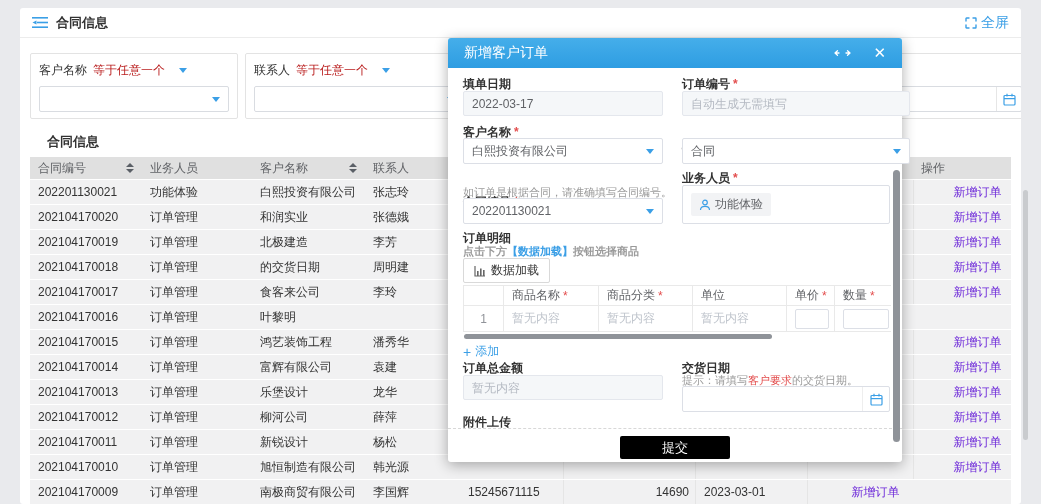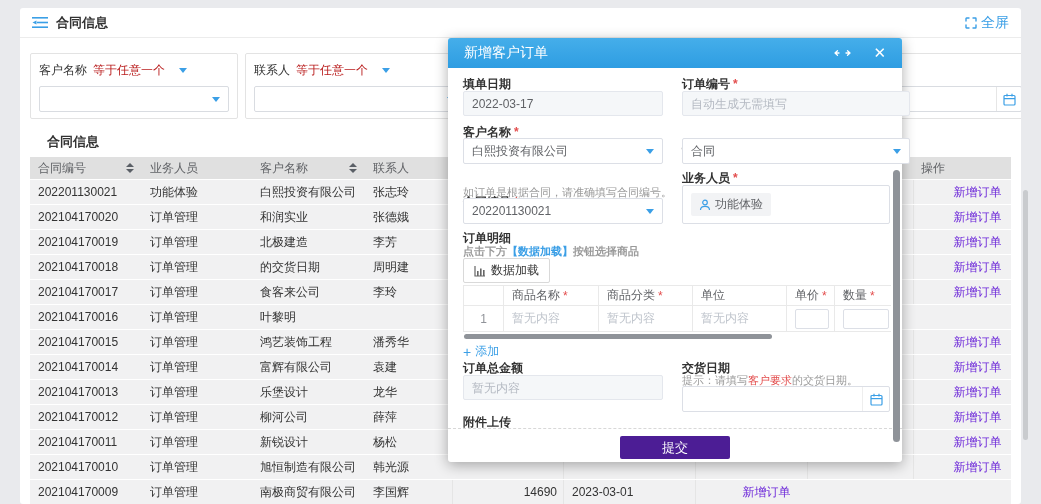--- a/index.html
+++ b/index.html
@@ -77,21 +77,21 @@
   .itd.idx{justify-content:center;color:#909399;}
   .ph{color:#bfc4cc;}
   .cellinp{height:20px;border:1px solid #dcdfe6;border-radius:2px;box-sizing:border-box;font-family:inherit;padding:0 4px;}
   .w40{width:34px;}.w48{width:46px;}
   .hscroll{position:absolute;left:16px;top:296px;width:308px;height:5px;background:#8f9399;border-radius:3px;z-index:2;}
   .addlink{position:absolute;left:15px;top:305px;color:#3b9fe6;display:flex;align-items:center;gap:4px;cursor:pointer;}
   .addlink .plus{font-size:14px;line-height:12px;}
   .mdate{position:absolute;left:234px;top:348px;width:208px;height:26px;border:1px solid #dcdfe6;border-radius:2px;box-sizing:border-box;display:flex;align-items:center;}
   .mdate .icocell{margin-left:auto;width:26px;height:100%;border-left:1px solid #eee;display:flex;align-items:center;justify-content:center;cursor:pointer;}
   .dashes{position:absolute;left:0;right:0;top:390px;border-top:1px dashed #d8d8d8;}
-  .submit{position:absolute;left:50%;top:398px;margin-left:-55px;width:110px;height:23px;background:#4c1d95;color:#fff;border:none;border-radius:2px;font-size:13px;font-family:inherit;cursor:pointer;}
+  .submit{position:absolute;left:50%;top:398px;margin-left:-55px;width:110px;height:23px;background:#000000;color:#fff;border:none;border-radius:2px;font-size:13px;font-family:inherit;cursor:pointer;}
   svg{display:block;}
 </style>
 </head>
 <body>
 
 <div class="page">
   <div class="card">
 
     <div class="titlebar">
       <span class="menu-ico">
@@ -325,20 +325,21 @@
             <div class="td c5"></div>
             <div class="td c6"></div>
             <div class="td c7"></div>
             <div class="td c8"><a>新增订单</a></div>
           </div>
           <div class="tr">
             <div class="td c0">202104170009</div>
             <div class="td c1">订单管理</div>
             <div class="td c2">南极商贸有限公司</div>
             <div class="td c3">李国辉</div>
+            <div class="td c4">15245671115</div>
             <div class="td c5">14690</div>
             <div class="td c7">2023-03-01</div>
             <div class="td c8"><a>新增订单</a></div>
           </div>
         </div>
     </div>
 
   </div>
 
   <div class="modal">

